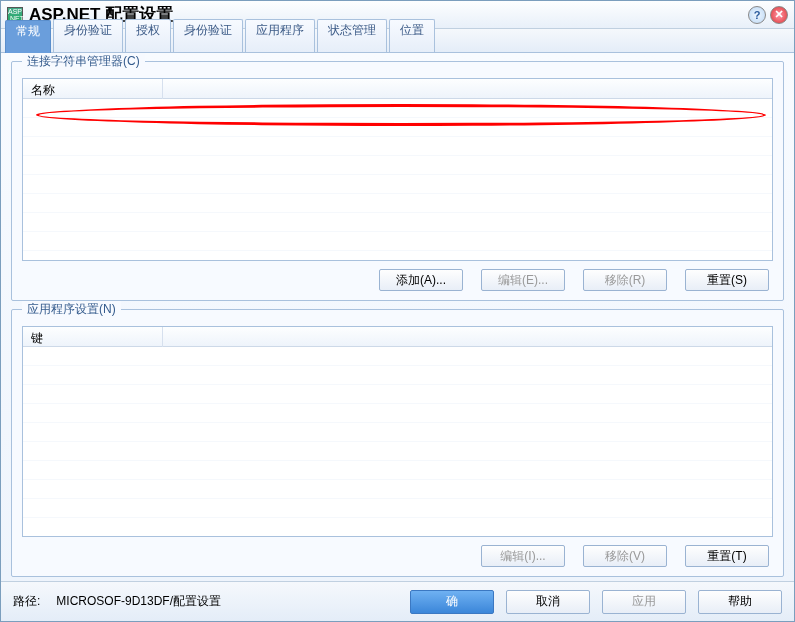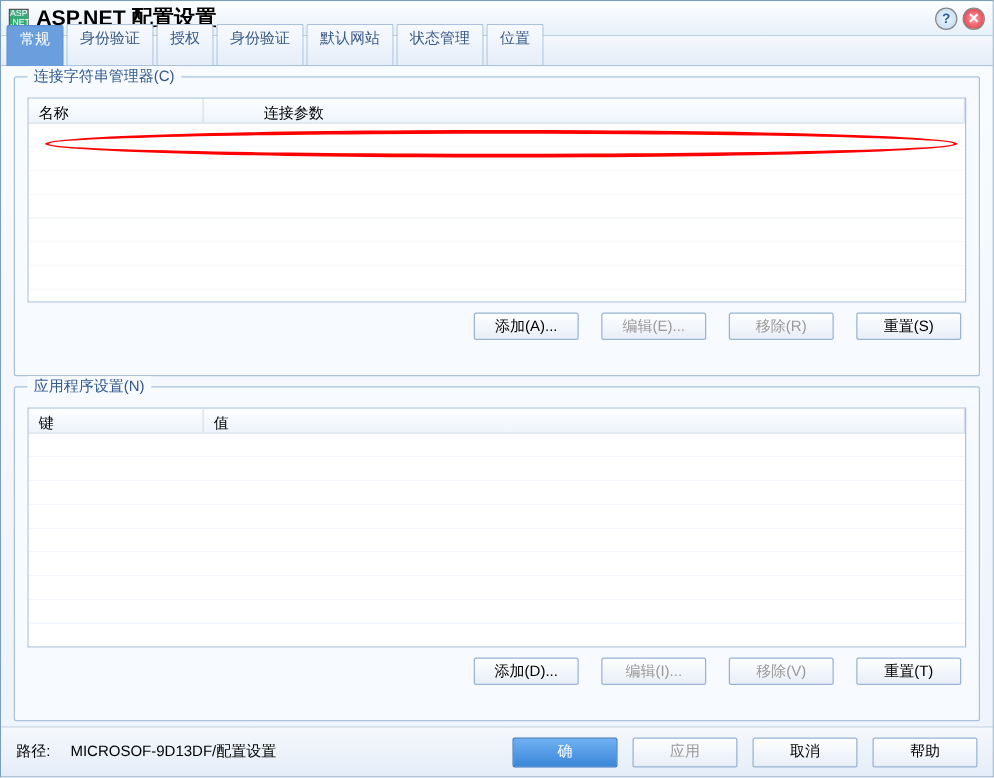--- a/index.html
+++ b/index.html
@@ -14,25 +14,25 @@
 .titlebar .win-btn { width: 18px; height: 18px; border-radius: 9px; margin-left: 4px; display: flex; align-items: center; justify-content: center; border: 1px solid #888; font-size: 11px; }
 .help-btn { background: radial-gradient(#eef6ff,#bcd8f4); color: #2a5b9c; font-weight: bold; }
 .close-btn { background: radial-gradient(#f9a,#d33); color: #fff; font-weight: bold; }
 
 .tabbar { height: 24px; background: linear-gradient(#f5f8fc,#e4edf8); border-bottom: 1px solid #a9c1dd; display: flex; align-items: flex-end; padding-left: 4px; }
 .tab { height: 33px; line-height: 20px; padding: 0 10px; border: 1px solid #a9c1dd; border-bottom: none; margin-right: 2px; background: linear-gradient(#f7faff,#e6eef9); color: #3b5a86; cursor: pointer; border-radius: 2px 2px 0 0; }
 .tab.active { background: #6a9edc; color: #fff; border-color: #5a8ecc; position: relative; top: 1px; }
 
 .content { flex: 1; padding: 8px 10px 4px 10px; background: linear-gradient(#f8fbff,#eef4fc); display: flex; flex-direction: column; gap: 8px; position: relative; }
 
-.group { border: 1px solid #a9c1dd; border-radius: 2px; background: #f7faff; position: relative; padding: 16px 10px 22px 10px; display: flex; flex-direction: column; }
+.group { border: 1px solid #a9c1dd; border-radius: 2px; background: #f7faff; position: relative; padding: 16px 10px 3px 10px; display: flex; flex-direction: column; }
 .group-legend { position: absolute; top: -9px; left: 10px; background: #f7faff; padding: 0 5px; color: #335a8c; }
 
 .listbox { border: 1px solid #a9c1dd; background: #fff; flex: 1; display: flex; flex-direction: column; }
-.list-header { height: 20px; display: flex; background: linear-gradient(#fdfeff,#eef4fb); border-bottom: 1px solid #cdd9e8; }
+.list-header { height: 20px; display: flex; background: linear-gradient(#fdfeff,#eef4fb); border-bottom: 1px solid #cdd9e8; flex-direction: column; }
 .list-header .col { padding: 3px 8px; border-right: 1px solid #d6e0ee; }
 .col-name { width: 140px; }
 .col-param { flex: 1; margin-left: 40px; }
 .col-key { width: 140px; }
 .col-val { flex: 1; }
 .list-body { flex: 1; background: repeating-linear-gradient(#fff, #fff 18px, #f5f8fc 18px, #f5f8fc 19px); }
 
 .btn-row { height: 28px; display: flex; justify-content: flex-end; gap: 18px; margin-top: 8px; padding-right: 4px; }
 .btn { width: 84px; height: 22px; border: 1px solid #9ab3d2; background: linear-gradient(#fefefe,#e8eef7); border-radius: 2px; cursor: pointer; }
 .btn:disabled { color: #999; text-align: center; }
@@ -60,21 +60,21 @@
     <div class="spacer"></div>
     <div class="win-btn help-btn">?</div>
     <div class="win-btn close-btn">✕</div>
   </div>
 
   <div class="tabbar">
     <div class="tab active">常规</div>
     <div class="tab">身份验证</div>
     <div class="tab">授权</div>
     <div class="tab">身份验证</div>
-    <div class="tab">默认网站</div>
+    <div class="tab">应用程序</div>
     <div class="tab">状态管理</div>
     <div class="tab">位置</div>
   </div>
 
   <div class="content">
 
     <div class="group group1">
       <div class="group-legend">连接字符串管理器(C)</div>
       <div class="listbox">
         <div class="list-header">
@@ -95,30 +95,29 @@
     <div class="group group2">
       <div class="group-legend">应用程序设置(N)</div>
       <div class="listbox">
         <div class="list-header">
           <div class="col col-key">键</div>
           <div class="col col-val">值</div>
         </div>
         <div class="list-body"></div>
       </div>
       <div class="btn-row">
-        <button class="btn">添加(D)...</button>
         <button class="btn" disabled="">编辑(I)...</button>
         <button class="btn" disabled="">移除(V)</button>
         <button class="btn">重置(T)</button>
       </div>
     </div>
 
   </div>
 
   <div class="footer">
     <span class="path-label">路径:</span>
     <span class="path-value">MICROSOF-9D13DF/配置设置</span>
     <button class="fbtn primary">确</button>
+    <button class="fbtn">取消</button>
     <button class="fbtn" disabled="">应用</button>
-    <button class="fbtn">取消</button>
     <button class="fbtn">帮助</button>
   </div>
 </div>
 
 </body></html>

